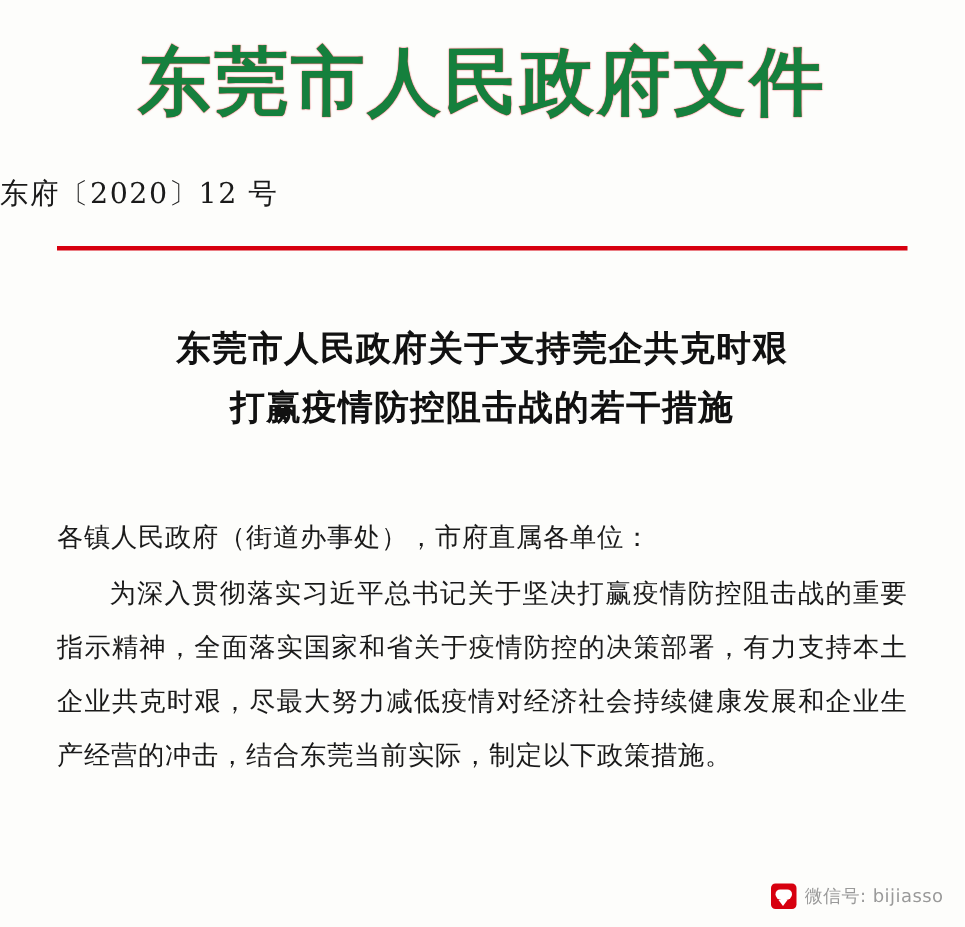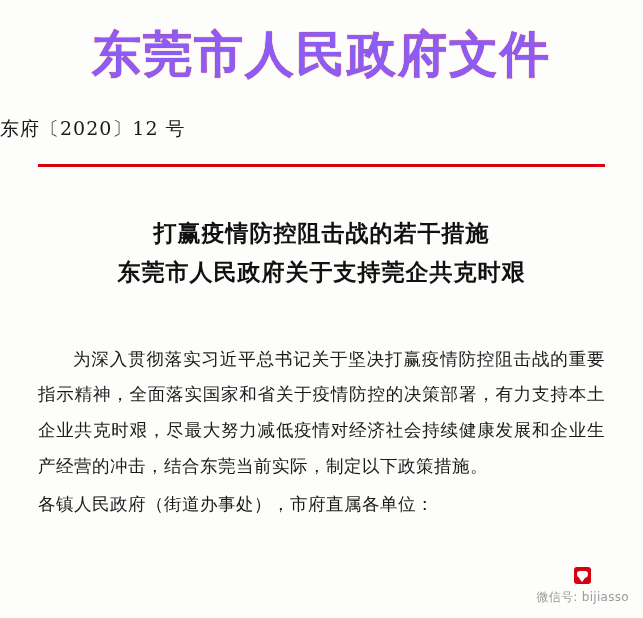--- a/index.html
+++ b/index.html
@@ -18,21 +18,21 @@
     width: 643px;
     height: 618px;
     box-sizing: border-box;
     background: #fdfdfb;
   }
   .masthead {
     text-align: center;
     padding-top: 26px;
   }
   .masthead-title {
-    color: #8b5cf6;
+    color: #15803d;
     font-family: "DejaVu Serif", "Liberation Serif", serif;
     font-weight: bold;
     font-size: 49px;
     letter-spacing: 2px;
     line-height: 1.15;
     text-shadow: 0 0 1px #d7000f;
     white-space: nowrap;
   }
   .doc-number {
     margin-top: 34px;
@@ -76,21 +76,20 @@
   }
   .watermark {
     position: absolute;
     right: 10px;
     bottom: 10px;
     display: flex;
     align-items: center;
     gap: 5px;
     background: rgba(255,255,255,0.0);
     padding: 2px 4px;
-    flex-direction: column;
   }
   .wm-icon {
     width: 17px;
     height: 17px;
     border-radius: 3px;
     background: #d7000f;
     display: inline-block;
     position: relative;
   }
   .wm-icon::before {
@@ -128,27 +127,27 @@
 
   <div class="masthead">
     <div class="masthead-title">东莞市人民政府文件</div>
   </div>
 
   <div class="doc-number">东府〔2020〕12 号</div>
 
   <div class="red-rule"></div>
 
   <div class="doc-title">
+    <div>东莞市人民政府关于支持莞企共克时艰</div>
     <div>打赢疫情防控阻击战的若干措施</div>
-    <div>东莞市人民政府关于支持莞企共克时艰</div>
   </div>
 
   <div class="body-text">
+    <p class="para">各镇人民政府（街道办事处），市府直属各单位：</p>
     <p class="para indent">为深入贯彻落实习近平总书记关于坚决打赢疫情防控阻击战的重要指示精神，全面落实国家和省关于疫情防控的决策部署，有力支持本土企业共克时艰，尽最大努力减低疫情对经济社会持续健康发展和企业生产经营的冲击，结合东莞当前实际，制定以下政策措施。</p>
-    <p class="para">各镇人民政府（街道办事处），市府直属各单位：</p>
   </div>
 
   <div class="watermark">
     <span class="wm-icon"></span>
     <span class="wm-text">微信号: bijiasso</span>
   </div>
 
 </div>
 
 </body></html>

